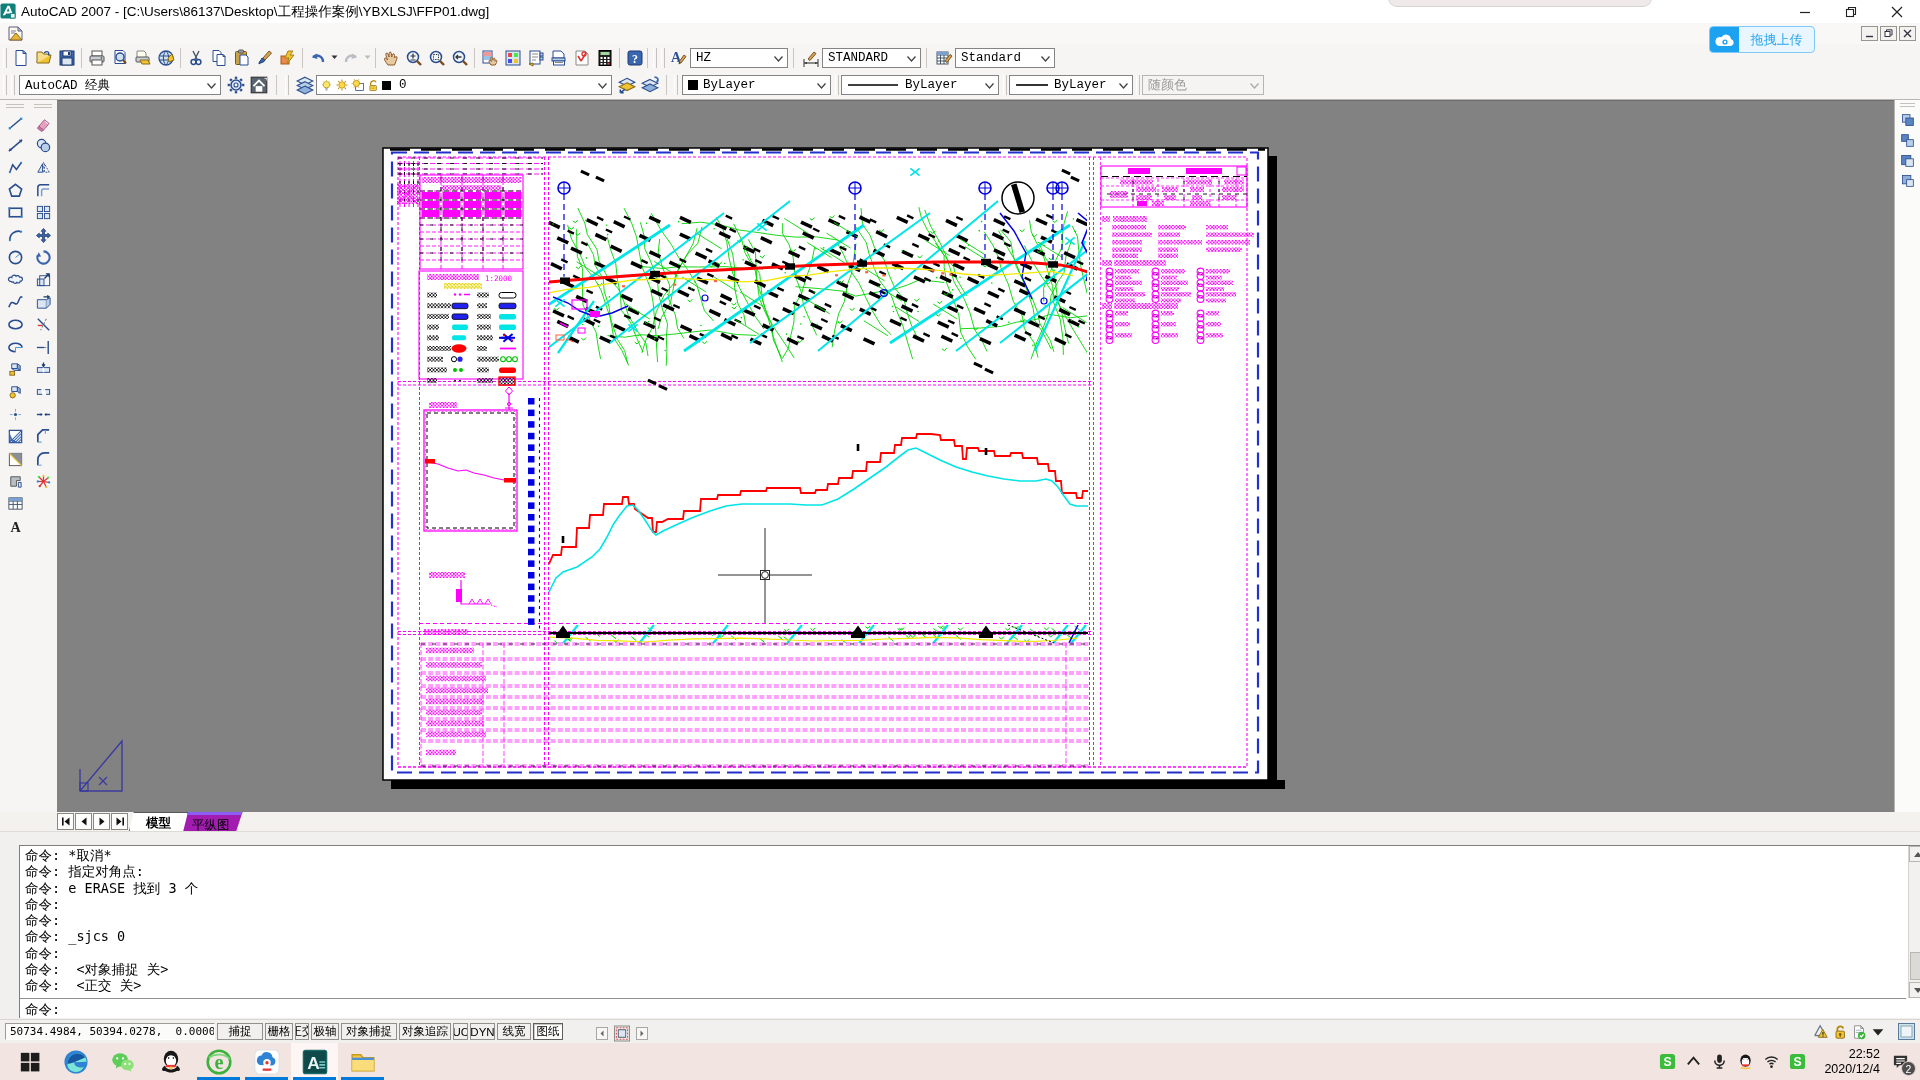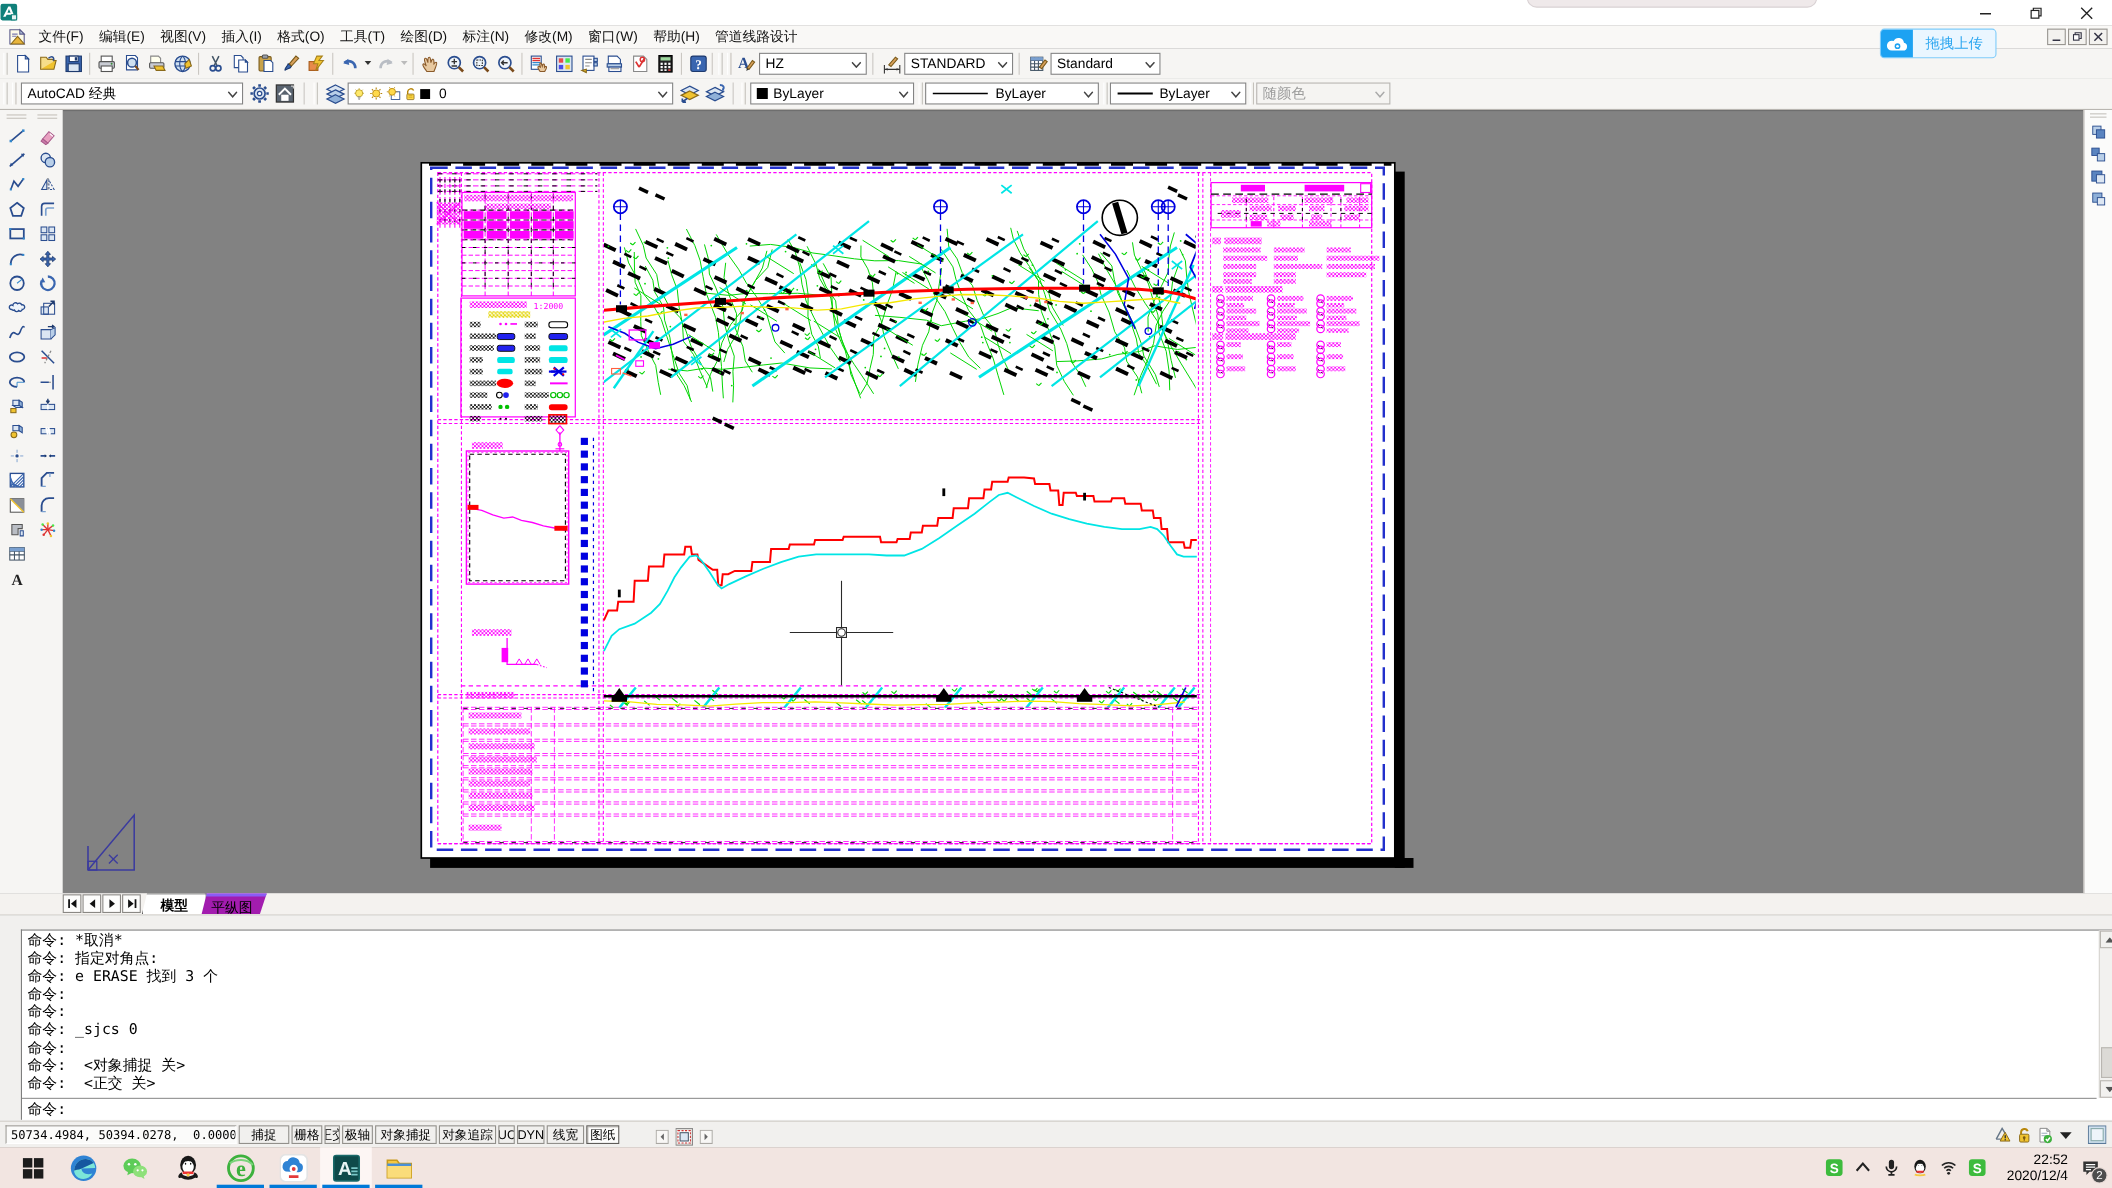--- a/index.html
+++ b/index.html
@@ -21,21 +21,21 @@
 .mdibtns{position:absolute;right:4px;top:26px;display:flex;gap:2px;z-index:35}
 .mdibtn{width:17px;height:15px;border:1px solid #989590;background:#f3f2ef;display:flex;align-items:center;justify-content:center}
 
 #tb1{position:absolute;left:0;top:44px;width:1920px;height:27px;background:#f6f5f3;display:flex;align-items:center}
 #tb2{position:absolute;left:0;top:71px;width:1920px;height:29px;background:#f6f5f3;border-bottom:1px solid #b9b6b1;display:flex;align-items:center}
 .grip{width:4px;height:20px;border-left:1px solid #fff;border-right:1px solid #c5c2bc;margin:0 2px 0 3px}
 .grip2{width:4px;height:20px;border-left:1px solid #fff;border-right:1px solid #c5c2bc;margin:0 2px}
 .tbtn{width:23px;height:24px;display:flex;align-items:center;justify-content:center;flex:none}
 .tsep{width:1px;height:20px;background:#cac7c2;margin:0 3px;flex:none}
 .tddown{width:10px;height:24px;display:flex;align-items:center;justify-content:center;flex:none}
-.combo{height:20px;background:#fff;border:1px solid #848484;display:flex;align-items:center;font-family:Liberation Sans, sans-serif;font-size:12.5px;color:#000;position:relative;padding-left:5px;flex:none}
+.combo{height:20px;background:#fff;border:1px solid #848484;display:flex;align-items:center;font-family:Liberation Mono, monospace;font-size:12.5px;color:#000;position:relative;padding-left:5px;flex:none}
 .combo .chev{position:absolute;right:4px;top:7px}
 .combo.disabled{background:#f5f4f2;color:#9b9b9b;border-color:#b7b5b1;font-family:"Liberation Sans","DejaVu Sans",sans-serif;font-size:13px}
 .lay-ic{margin-right:2px;flex:none}
 
 #leftpanel{position:absolute;left:0;top:100px;width:57px;height:712px;background:#f6f5f3;z-index:10}
 #leftpanel .col{position:absolute;top:2px;width:28px}
 .vgrip{height:4px;margin:2px 5px 4px 5px;border-top:1px solid #c5c2bc;border-bottom:1px solid #c5c2bc}
 .vbtn{width:26px;height:22.4px;display:flex;align-items:center;justify-content:center;margin:0 auto}
 #rightpanel{position:absolute;left:1894px;top:100px;width:26px;height:712px;background:#fbfbfa;border-left:1px solid #b9b6b1;z-index:10}
 .rbtn{width:22px;height:19px;display:flex;align-items:center;justify-content:center;margin:1px auto}
@@ -80,20 +80,21 @@
 <body>
 
 <div id="titlebar">
   <span class="ticon" id="appicon">
       <svg width="17" height="17" viewBox="0 0 18 18">
         <rect x="0.5" y="0.5" width="16" height="16" rx="2" fill="#10807a"></rect>
         <path d="M3 13 L8 3 h2 L14 13 h-2.4 l-0.8 -2 H6.4 L5.4 13 Z M7.2 9 h3 L8.6 5.4 Z" fill="#fff"></path>
         <rect x="11" y="11" width="5" height="5" fill="#e8f4f4" stroke="#10807a"></rect>
       </svg>
     </span>
+  <span class="ttext">AutoCAD 2007 - [C:\Users\86137\Desktop\工程操作案例\YBXLSJ\FFP01.dwg]</span>
 </div>
 <div class="wbtns">
   <div class="wbtn">
       <svg width="12" height="12" viewBox="0 0 12 12">
         <line x1="1" y1="6.5" x2="11" y2="6.5" stroke="#222" stroke-width="1.2"></line>
       </svg>
     </div>
   <div class="wbtn">
       <svg width="12" height="12" viewBox="0 0 12 12">
         <rect x="1.5" y="3.5" width="7" height="7" fill="none" stroke="#222" stroke-width="1.1"></rect>
@@ -118,34 +119,20 @@
   <span class="dlabel">拖拽上传</span>
 </div>
 <div id="menubar">
   <span style="margin:0 7px 0 8px">
       <svg width="16" height="15" viewBox="0 0 16 15">
         <path d="M1 1 h9 l4 4 v9 h-13 z" fill="#fdfbe8" stroke="#5a5a8a"></path>
         <path d="M10 1 l4 4 h-4 z" fill="#b9cbe2" stroke="#5a5a8a"></path>
         <path d="M2 14 L8 7 L14 14 Z" fill="#e8b53c" stroke="#8a6a1a"></path>
         <path d="M3 5 h5 M3 7 h4" stroke="#7a7ab0" stroke-width="1"></path>
       </svg>
-    </span>
-  <span id="menuitems" style="display:flex">
-      <span class="menu-item">文件(F)</span>
-      <span class="menu-item">编辑(E)</span>
-      <span class="menu-item">视图(V)</span>
-      <span class="menu-item">插入(I)</span>
-      <span class="menu-item">格式(O)</span>
-      <span class="menu-item">工具(T)</span>
-      <span class="menu-item">绘图(D)</span>
-      <span class="menu-item">标注(N)</span>
-      <span class="menu-item">修改(M)</span>
-      <span class="menu-item">窗口(W)</span>
-      <span class="menu-item">帮助(H)</span>
-      <span class="menu-item">管道线路设计</span>
     </span>
 </div>
 <div class="mdibtns">
   <div class="mdibtn">
       <svg width="9" height="9" viewBox="0 0 9 9">
         <line x1="1" y1="7.5" x2="8" y2="7.5" stroke="#334" stroke-width="1.4"></line>
       </svg>
     </div>
   <div class="mdibtn">
       <svg width="9" height="9" viewBox="0 0 9 9">

